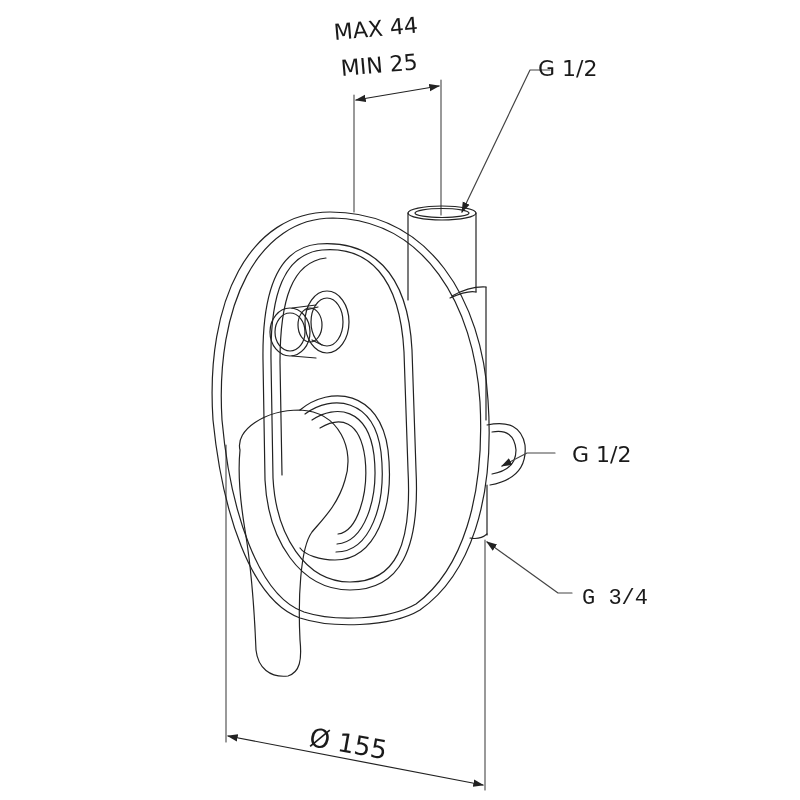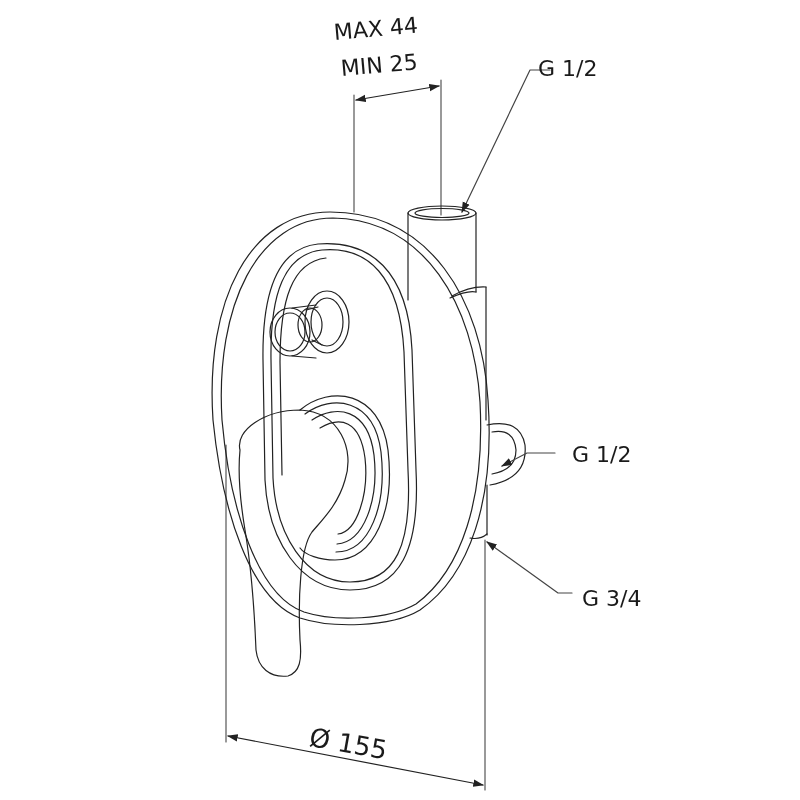--- a/index.html
+++ b/index.html
@@ -3,21 +3,21 @@
 <meta charset="utf-8">
 <style>
   html, body { margin: 0; padding: 0; background: #ffffff; }
   body { width: 800px; height: 800px; position: relative; overflow: hidden; font-family: "Liberation Sans", "DejaVu Sans", sans-serif; }
   #drawing { position: absolute; left: 0; top: 0; width: 800px; height: 800px; }
   .lbl { position: absolute; color: #1a1a1a; font-family: "DejaVu Sans", "Liberation Sans", sans-serif; font-size: 22px; white-space: nowrap; line-height: 1; }
   .rot-max { left: 333px; top: 22px; transform: rotate(-5deg); transform-origin: left top; }
   .rot-min { left: 340px; top: 58px; transform: rotate(-5deg); transform-origin: left top; }
   .g-top { left: 538px; top: 58px; }
   .g-mid { left: 572px; top: 444px; }
-  .g-bot { left: 582px; top: 588px; }
+  .g-bot { left: 582px; top: 588px; font-family: Liberation Mono, monospace; }
   .dia { left: 312px; top: 724px; font-size: 26px; transform: rotate(10deg); transform-origin: left top; }
 </style>
 </head>
 <body>
 
 <svg id="drawing" viewBox="0 0 800 800" xmlns="http://www.w3.org/2000/svg" fill="none" stroke="#222" stroke-width="1.2" stroke-linejoin="round" stroke-linecap="round">
   <defs>
     <marker id="arr" viewBox="0 0 10 10" refX="9" refY="5" markerWidth="9" markerHeight="9" orient="auto-start-reverse">
       <path d="M0,1.5 L10,5 L0,8.5 z" fill="#222" stroke="none"></path>
     </marker>

